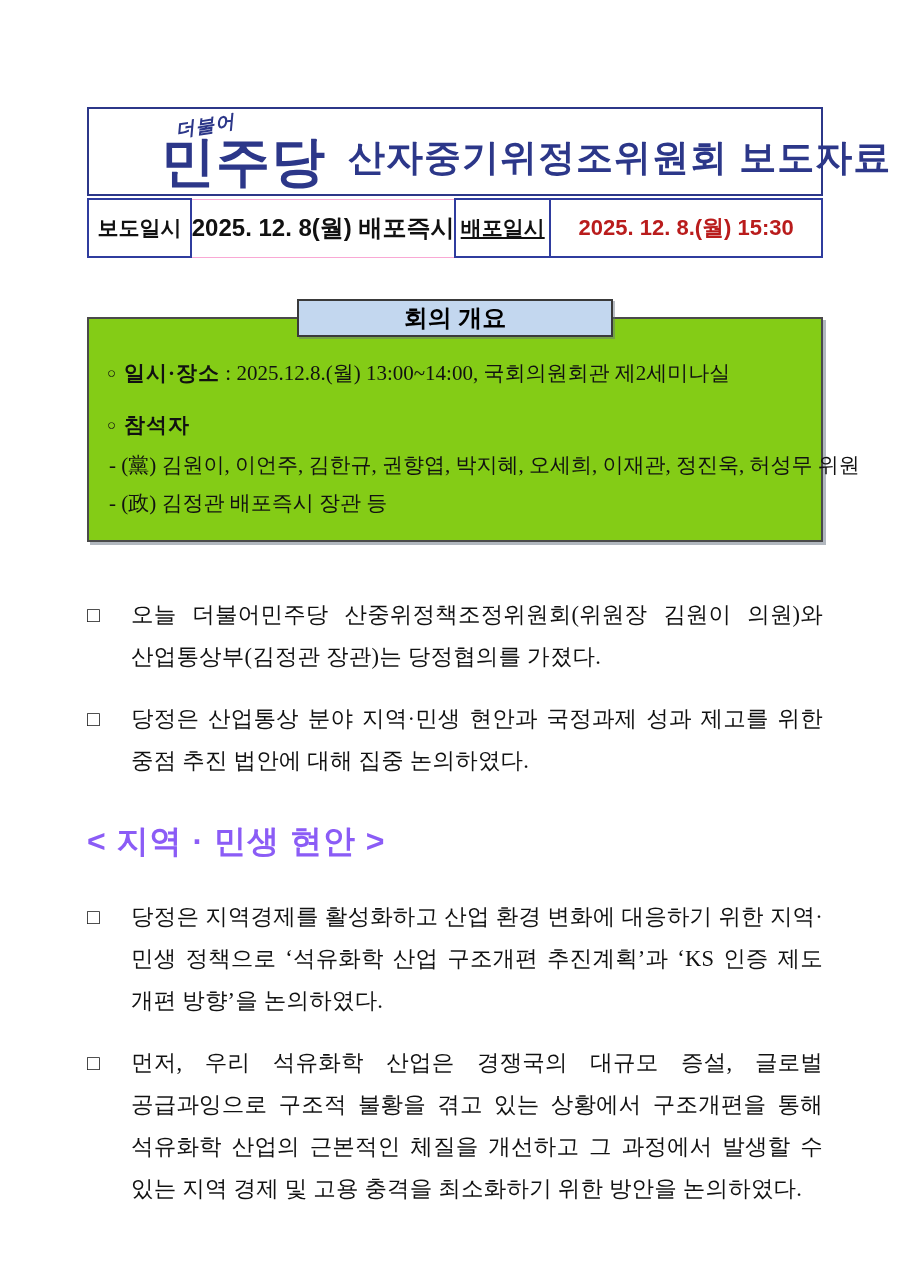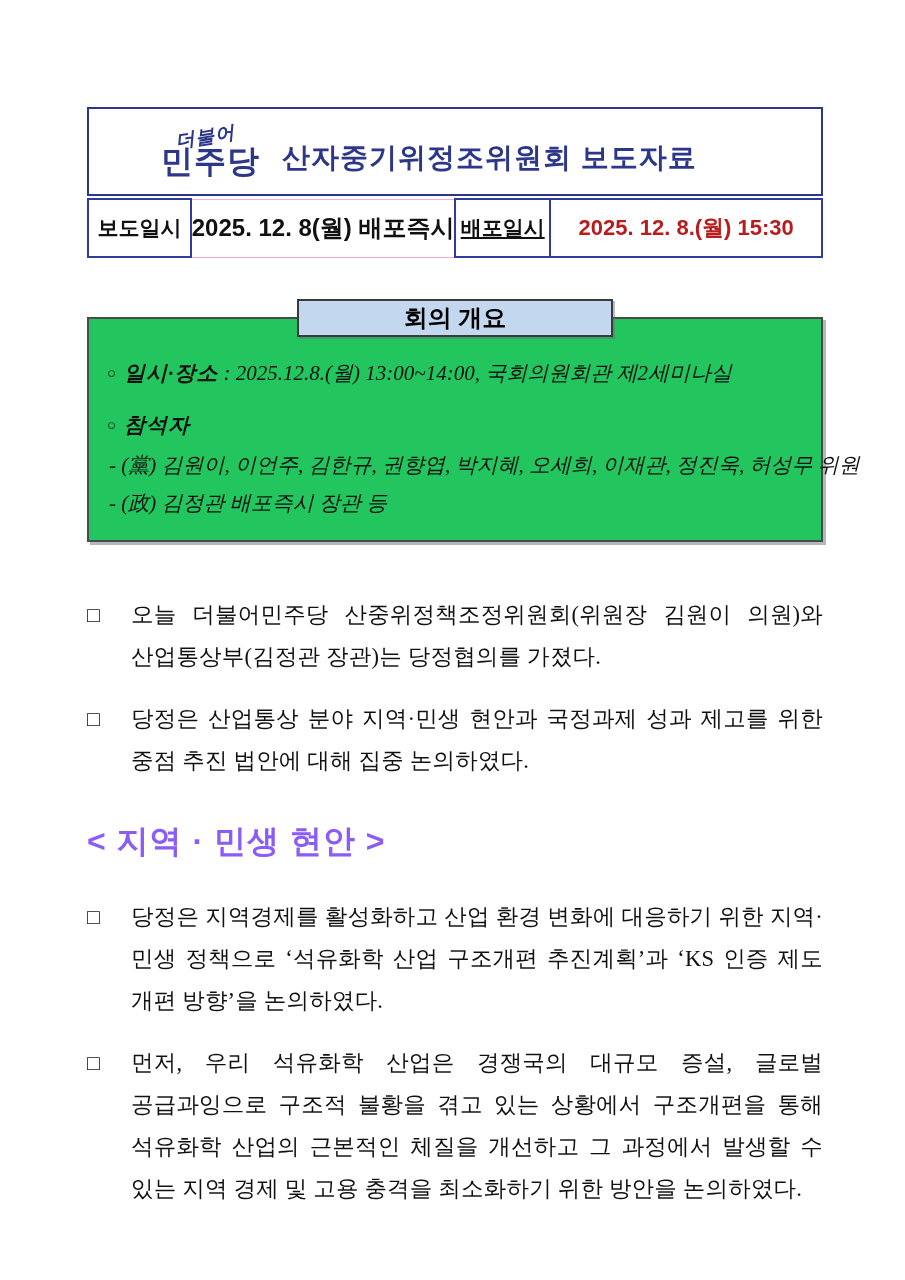--- a/index.html
+++ b/index.html
@@ -31,26 +31,26 @@
     line-height:1;
     flex:0 0 auto;
   }
   .logo-top {
     position:absolute; top:0px; left:14px;
     font-size:19px; font-weight:bold; font-style:italic;
     transform:rotate(-9deg);
     letter-spacing:1px;
   }
   .logo-main {
-    font-size:32px; font-weight:900; letter-spacing:1px;
+    font-size:54px; font-weight:900; letter-spacing:1px;
   }
   .header-title {
     color:#2c3789;
     font-family:"Liberation Sans","DejaVu Sans",sans-serif;
-    font-size:28px; font-weight:900; letter-spacing:1px;
+    font-size:37px; font-weight:900; letter-spacing:1px;
     margin-left:22px; padding-top:12px;
     white-space:nowrap;
   }
 
   
   .info-table {
     width:100%;
     border-collapse:collapse;
     table-layout:fixed;
     font-family:"Liberation Sans","DejaVu Sans",sans-serif;
@@ -77,26 +77,25 @@
     width:316px; height:38px; line-height:34px;
     background:#c3d7ef;
     border:2px solid #3a3a3a;
     box-shadow:2px 2px 0 rgba(100,110,125,0.45);
     text-align:center;
     font-family:"Liberation Sans","DejaVu Sans",sans-serif;
     font-size:24px; font-weight:bold; color:#000;
     z-index:2;
   }
   .overview-box {
-    background:#22c55e;
+    background:#84cc16;
     border:2px solid #4a4a4a;
     box-shadow:3px 3px 0 rgba(115,125,138,0.55);
     padding:36px 14px 18px 14px;
     min-height:193px;
-    font-style:italic;
   }
   .ov-line {
     font-size:21px; line-height:37px;
     white-space:nowrap;
   }
   .ov-line .marker { font-size:15px; margin:0 8px 0 4px; position:relative; top:-2px; }
   .ov-line .ov-label { font-weight:bold; letter-spacing:1px; }
   .ov-attendee {
     font-size:21px; line-height:38px;
     padding-left:6px;

